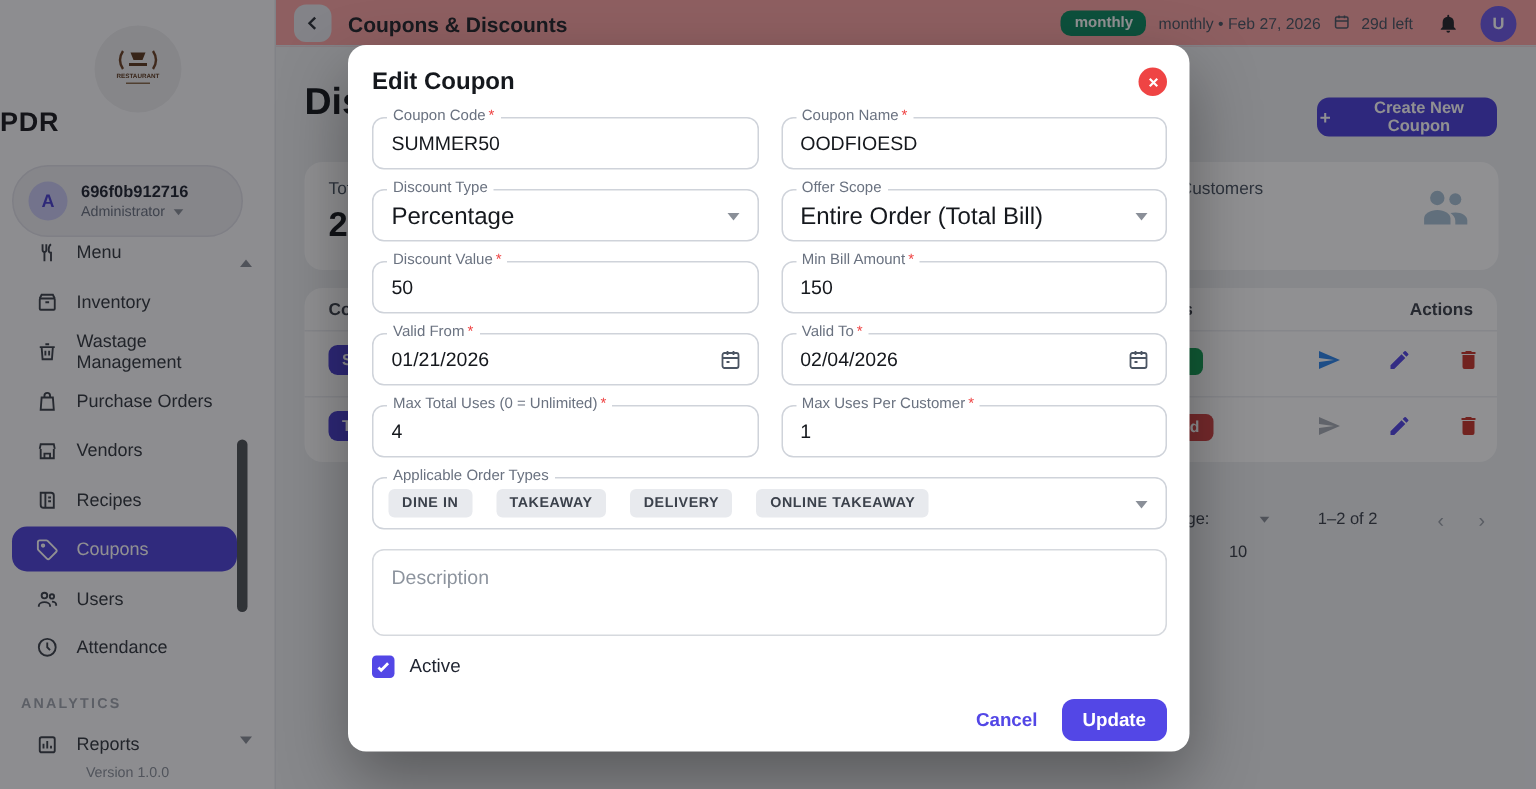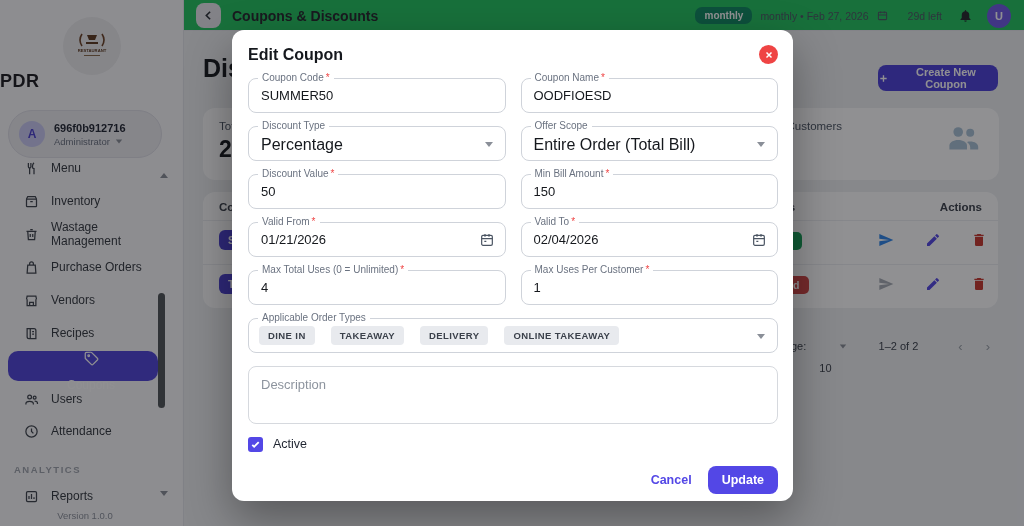--- a/index.html
+++ b/index.html
@@ -11,40 +11,40 @@
   
   .sidebar { position:absolute; left:0; top:0; width:184px; height:526px; background:#fafafc; border-right:1px solid #e4e6ea; }
   .logo { position:absolute; left:63px; top:17px; width:58px; height:58px; border-radius:50%; background:#ececee; display:flex; align-items:center; justify-content:center; }
   .brand { position:absolute; left:0; top:71px; width:184px; text-align:left; font-size:18px; font-weight:bold; color:#1b1b20; letter-spacing:.5px; }
   .account-chip { position:absolute; left:8px; top:110px; width:154px; height:48px; background:#ececf1; border:1px solid #dfdfe7; border-radius:24px; display:flex; align-items:center; padding-left:10px; gap:9px; z-index:3; }
   .avatar-a { width:26px; height:26px; border-radius:50%; background:#c9caf4; color:#4a3fd0; font-size:12px; font-weight:bold; display:flex; align-items:center; justify-content:center; }
   .acc-name { font-size:11px; font-weight:bold; color:#1f2430; }
   .acc-role { font-size:9.5px; color:#6a7280; display:flex; align-items:center; gap:5px; margin-top:2px; }
   .nav-item { position:absolute; left:8px; width:150px; height:30px; display:flex; align-items:center; gap:12px; padding-left:16px; font-size:12px; color:#33383f; border-radius:10px; cursor:pointer; }
   .nav-item svg { width:15px; height:15px; stroke:#3c424b; flex:none; }
-  .nav-item.active { background:#4f43d8; color:#fff;flex-direction:column; }
+  .nav-item.active { background:#4f43d8; color:#fff; }
   .nav-item.active svg { stroke:#fff; }
   .section-label { position:absolute; left:14px; top:464px; font-size:9.5px; font-weight:bold; letter-spacing:1.5px; color:#a0a5ae; }
   .version { position:absolute; left:0; top:510px; width:170px; text-align:center; font-size:9.5px; color:#8b919b; }
   .scroll-thumb { position:absolute; left:158px; top:293px; width:7px; height:115px; border-radius:4px; background:#4f5358; }
   .tri-down { width:0; height:0; border-left:4px solid transparent; border-right:4px solid transparent; border-top:5px solid #8a8f98; }
   .tri-up { width:0; height:0; border-left:4px solid transparent; border-right:4px solid transparent; border-bottom:5px solid #8a8f98; }
   .tri-tiny { transform:scale(.8); }
   .nav-caret { position:absolute; left:160px; }
   
   .main { position:absolute; left:184px; top:0; width:840px; height:526px; }
-  .topbar { position:absolute; left:0; top:0; width:840px; height:31px; background:#22c55e; border-bottom:1px solid #e7e8ec; display:flex; align-items:center; }
+  .topbar { position:absolute; left:0; top:0; width:840px; height:31px; background:#fca5a5; border-bottom:1px solid #e7e8ec; display:flex; align-items:center; }
   .back-btn { position:absolute; left:12px; top:3px; width:25px; height:25px; border:none; border-radius:8px; background:#e7e8ed; display:flex; align-items:center; justify-content:center; cursor:pointer; }
   .back-btn svg { width:13px; height:13px; stroke:#2c3138; }
   .topbar-title { position:absolute; left:48px; top:8px; font-size:14px; font-weight:bold; color:#23262c; }
   .topbar-right { position:absolute; right:13px; top:0; height:31px; display:flex; align-items:center; gap:8px; }
   .plan-badge { background:#0e8a60; color:#fff; font-size:10px; font-weight:bold; padding:3px 9px; border-radius:7px; }
   .plan-info { font-size:10.5px; color:#4b5563; }
   .cal-icon svg, .days-left-ic svg { width:11px; height:11px; stroke:#4b5563; }
-  .days-left { font-size:10.5px; color:#4b5563;margin-left:12px; }
+  .days-left { font-size:10.5px; color:#4b5563; }
   .bell-btn { background:none; border:none; cursor:pointer; display:flex; margin-left:8px; }
   .bell-btn svg { width:15px; height:15px; fill:#23262c; }
   .avatar-u { width:24px; height:24px; border-radius:50%; background:#6d5ae6; color:#fff; font-size:11px; font-weight:bold; display:flex; align-items:center; justify-content:center; margin-left:6px; cursor:pointer; }
   
   .page-heading { position:absolute; left:19px; top:54px; font-size:25px; font-weight:800; color:#15181d; }
   .create-btn { position:absolute; left:694px; top:65px; width:120px; height:26px; background:#4b3fd8; color:#fff; border:none; border-radius:8px; font-size:11px; font-weight:bold; display:flex; align-items:center; justify-content:center; gap:5px; cursor:pointer; font-family:inherit; }
   .create-btn svg { width:11px; height:11px; stroke:#fff; }
   .stat-card { position:absolute; top:108px; width:256px; height:72px; background:#fff; border-radius:12px; }
   .stat-label { position:absolute; left:16px; top:12px; font-size:11.5px; color:#4b5563; }
   .stat-value { position:absolute; left:16px; top:28px; font-size:23px; font-weight:800; color:#15181d; }

